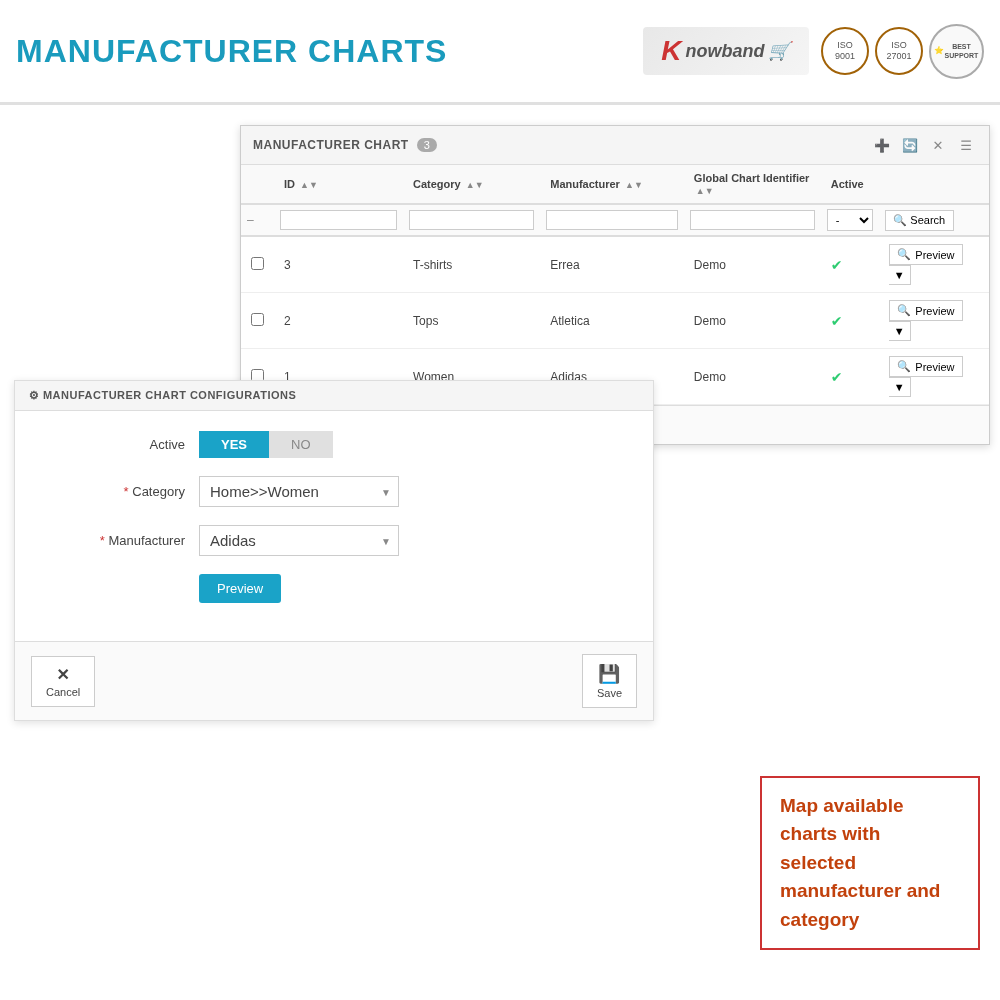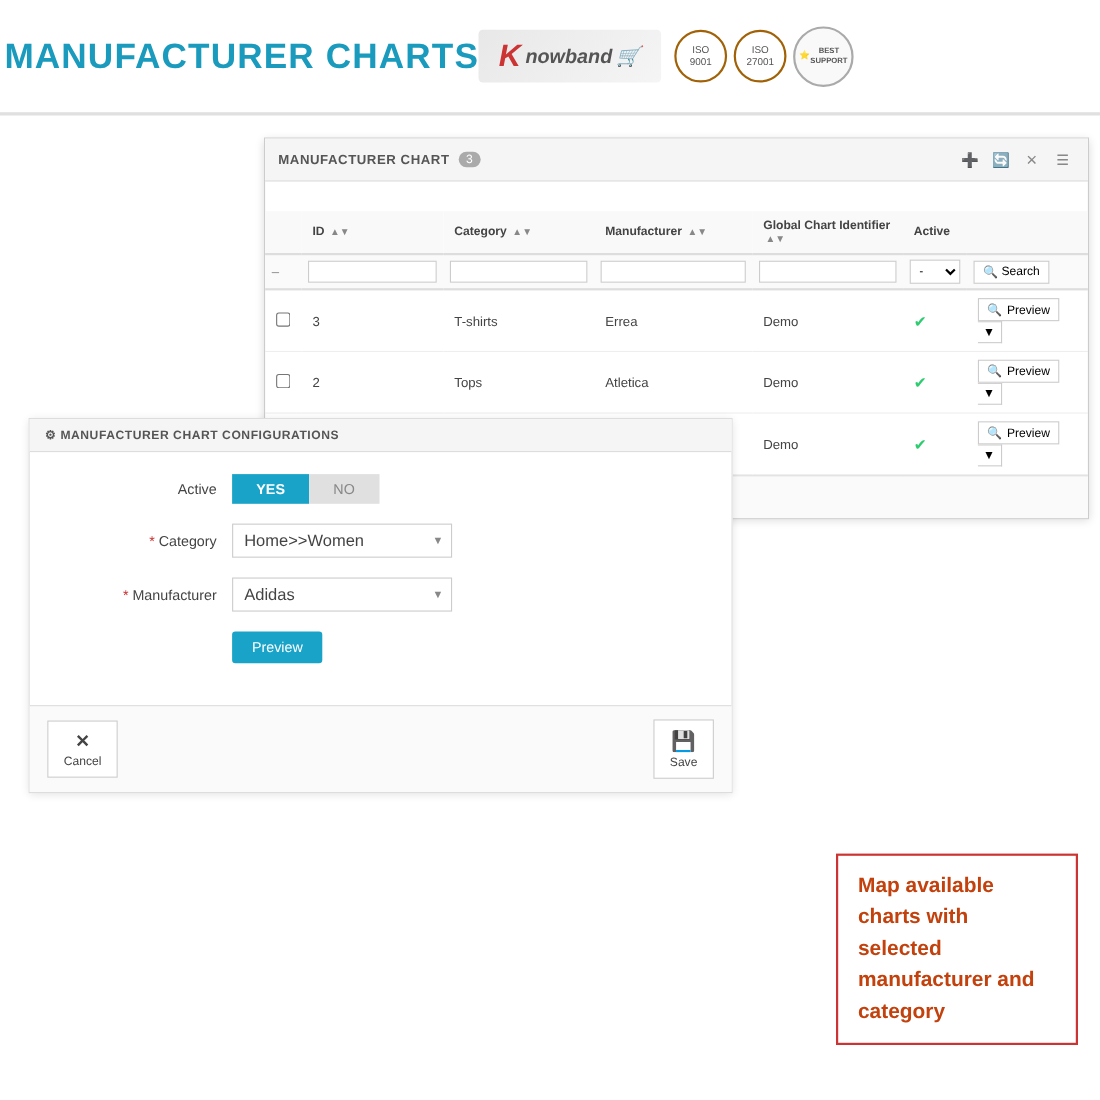--- a/index.html
+++ b/index.html
@@ -9,24 +9,24 @@
       width: 1000px;
       height: 1000px;
       overflow: hidden;
       position: relative;
     }
 
     
     .header {
       background: #fff;
       border-bottom: 3px solid #e0e0e0;
-      padding: 15px 4px;
-      display: flex;
-      align-items: center;
-      justify-content: flex-start;
+      padding: 15px 16px;
+      display: flex;
+      align-items: center;
+      justify-content: space-between;
       height: 105px;
     }
     .header-title {
       font-size: 32px;
       font-weight: 900;
       color: #1a9bbd;
       text-transform: uppercase;
       letter-spacing: 1px;
     }
     .header-right {
@@ -142,21 +142,20 @@
       font-size: 13px;
       color: #888;
       cursor: pointer;
     }
 
     
     .data-table {
       width: 100%;
       border-collapse: collapse;
       font-size: 12px;
-      margin-top: 27px;
     }
     .data-table thead tr {
       background: #f9f9f9;
       border-bottom: 2px solid #ddd;
     }
     .data-table thead th {
       padding: 7px 10px;
       text-align: left;
       color: #444;
       font-weight: bold;
@@ -234,21 +233,21 @@
       border: 1px solid #ccc;
       padding: 4px 10px;
       font-size: 11px;
       cursor: pointer;
     }
 
     
     .config-panel {
       position: absolute;
       top: 275px;
-      left: 26px;
+      left: 14px;
       width: 640px;
       background: #fff;
       border: 1px solid #ddd;
       box-shadow: 0 2px 8px rgba(0,0,0,0.12);
     }
     .config-panel-header {
       background: #f5f5f5;
       border-bottom: 1px solid #ddd;
       padding: 8px 14px;
       font-size: 11px;

